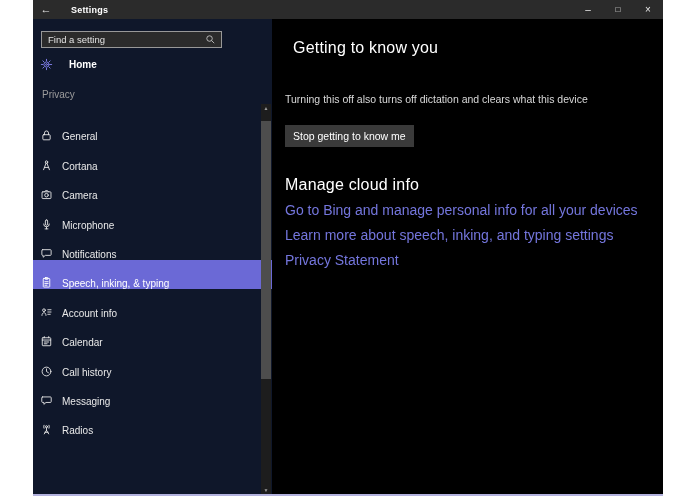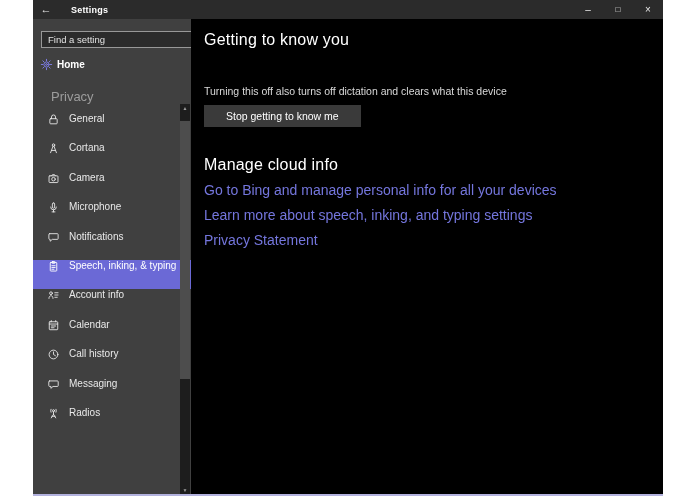--- a/index.html
+++ b/index.html
@@ -25,67 +25,67 @@
   .win-controls { margin-left:auto; display:flex; }
   .ctrl {
     width:30px; height:19px; border:none; background:transparent; color:#e8e8e8;
     display:flex; align-items:center; justify-content:center; padding:0; cursor:default;
     font-family:inherit;
   }
   .ctrl .glyph { font-size:10px; line-height:1; }
   .ctrl .glyph.max { font-size:8px; }
   
   .app-body { display:flex; height:475px; }
-  .sidebar { width:158px; position:relative; background:#404040; flex:none; }
+  .sidebar { width:239px; position:relative; background:#0f172a; flex:none; }
   
   .search-box {
     position:absolute; left:8px; top:12px; width:181px; height:17px;
     border:1px solid #989898; background:#2b2b2b; display:flex; align-items:center;
   }
   .search-input {
     flex:1; min-width:0; border:none; background:transparent; outline:none;
     color:#e8e8e8; font-size:9.5px; padding:0 4px 0 6px; font-family:inherit;
   }
   .search-input::placeholder { color:#e2e2e2; opacity:1; }
   .search-icn { display:flex; padding-right:5px; }
   
-  .home-row { position:absolute; left:7px; top:39px; display:flex; align-items:center; gap:4px; color:#ffffff; }
+  .home-row { position:absolute; left:7px; top:39px; display:flex; align-items:center; gap:16px; color:#ffffff; }
   .home-label { font-size:10px; font-weight:700; }
-  .section-label { position:absolute; left:9px; top:70px; font-size:13px; color:#9c9c9c;margin-left:9px; }
+  .section-label { position:absolute; left:9px; top:70px; font-size:10px; color:#9c9c9c; }
   
   .nav-list { position:absolute; top:94px; left:0; width:100%; margin:0; padding:0; list-style:none; }
   .nav-item {
-    height:29.4px; display:flex; align-items:flex-start; gap:9px; padding-left:14px;
+    height:29.4px; display:flex; align-items:flex-end; gap:9px; padding-left:7px;
     color:#e9e9e9; font-size:10px; cursor:default;
   }
   .nav-item.selected { background:#6b69d6; color:#ffffff; }
   .nav-icn { width:13px; height:13px; display:flex; flex:none; }
   .nav-icn svg { width:13px; height:13px; stroke:currentColor; fill:none; stroke-width:1.1; stroke-linecap:round; stroke-linejoin:round; }
   .home-row .nav-icn svg { stroke:#7b7ae2; stroke-width:1.2; }
   
   .side-scroll {
     position:absolute; right:1px; top:85px; width:10px; height:390px;
     background:#1d1d1d;
   }
   .scroll-arrow {
     position:absolute; left:0; width:10px; height:8px; color:#9a9a9a;
     font-size:5px; line-height:8px; text-align:center;
   }
   .scroll-arrow.up { top:0; }
   .scroll-arrow.down { bottom:0; }
   .scroll-thumb { position:absolute; left:0; top:17px; width:10px; height:258px; background:#4d4d4d; }
   
   .content { flex:1; background:#000000; color:#ffffff; padding:12px 20px 0 13px; position:relative; }
-  .content h1 { margin:0; font-size:16px; font-weight:400; letter-spacing:.2px; color:#ffffff; }
+  .content h1 { margin:8px; font-size:16px; font-weight:400; letter-spacing:.2px; color:#ffffff; }
   .para { margin:0; font-size:10.5px; line-height:12px; color:#d9d9d9; }
   .para.first { margin-top:14px; }
   .para.second { margin-top:36px; }
   .action-btn {
-    margin-top:8px; display:inline-block; background:#3a3a3a; color:#ffffff;
-    border:none; font-size:10.5px; padding:5px 22px; font-family:inherit; cursor:default;
+    margin-top:20px; display:inline-block; background:#3a3a3a; color:#ffffff;
+    border:none; font-size:10.5px; padding:5px 8px; font-family:inherit; cursor:default;
   }
   .content h2 { margin:29px 0 0 0; font-size:16px; font-weight:400; letter-spacing:.2px; color:#ffffff; }
   .link { display:block; width:max-content; margin-top:13px; font-size:14px; line-height:12px; color:#7476dd; text-decoration:none; }
   .link.first { margin-top:10px; }
 </style>
 </head>
 <body>
 
 <div class="window">
 

